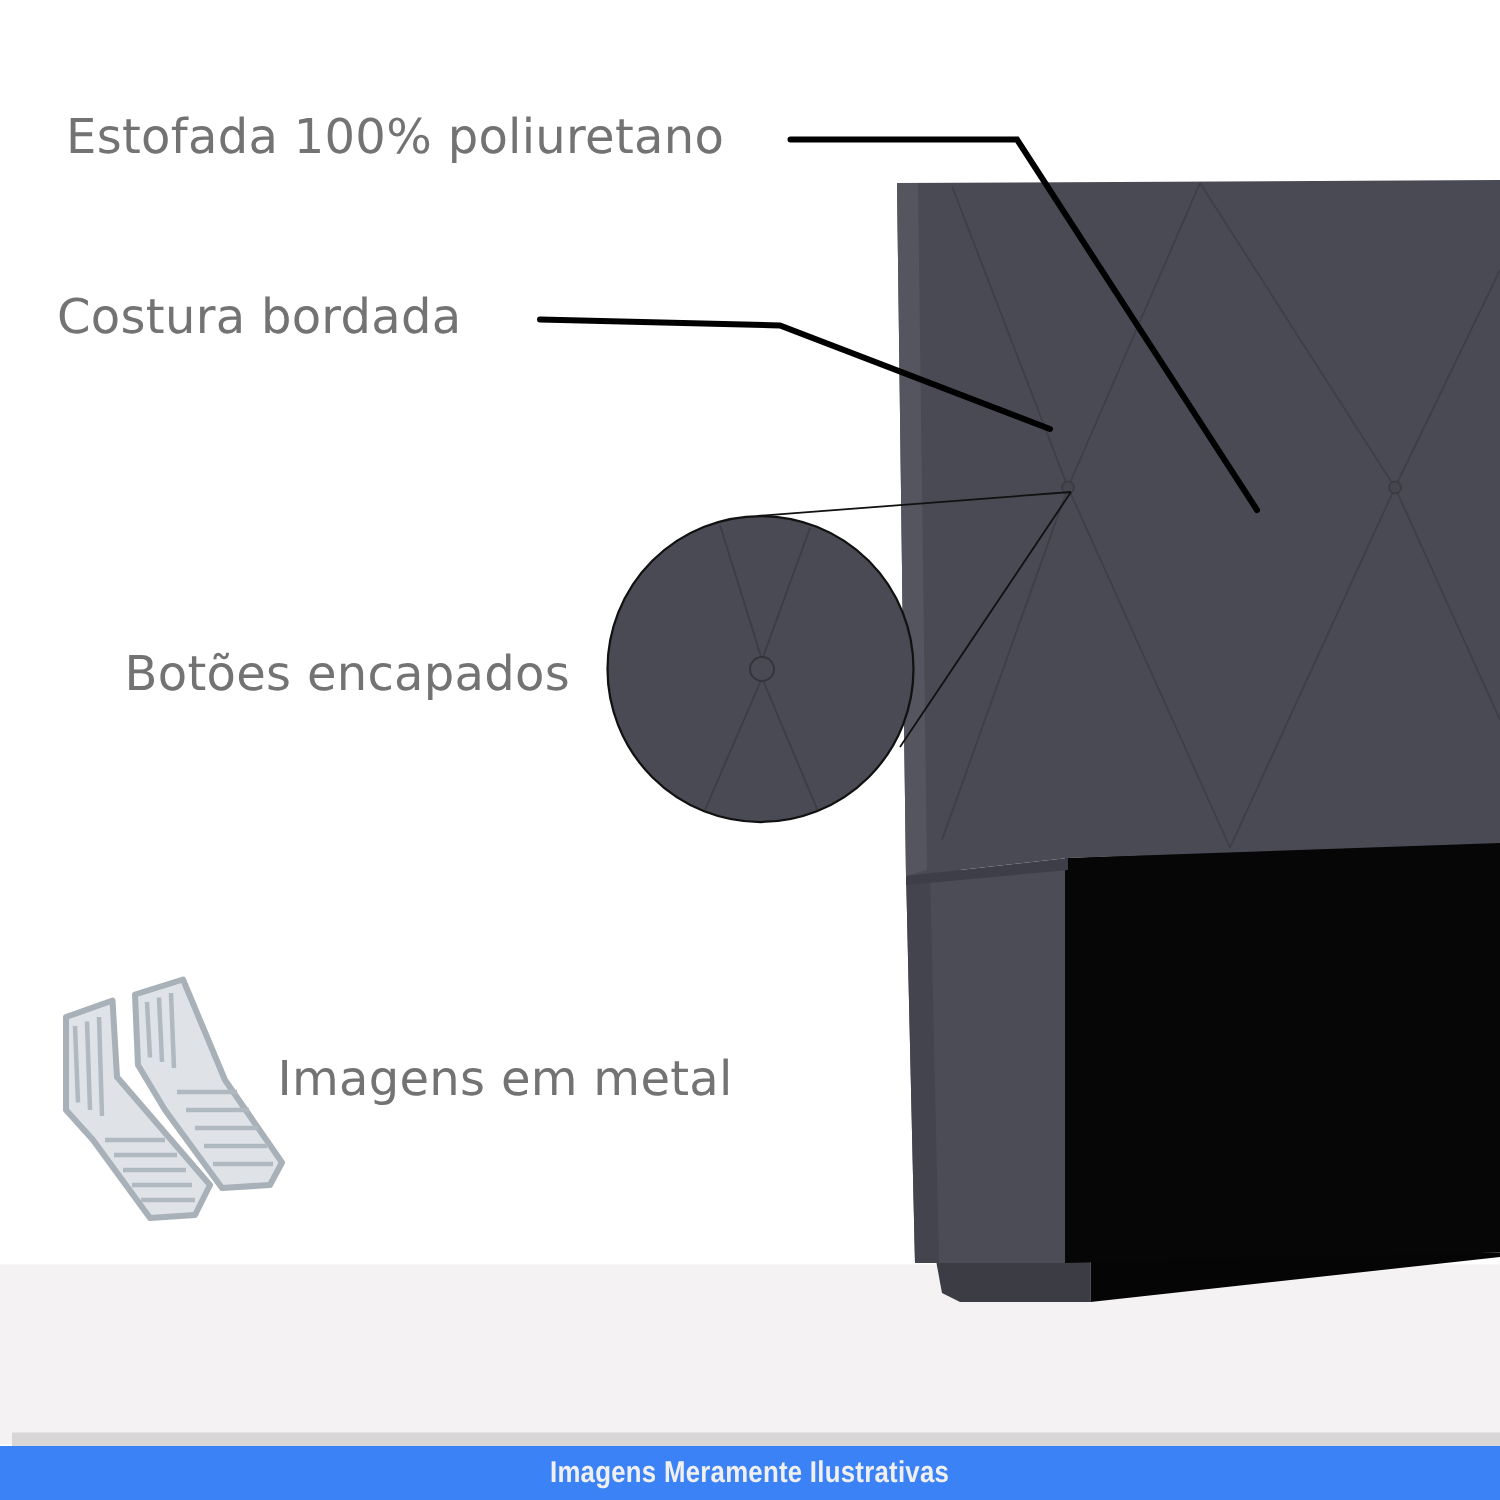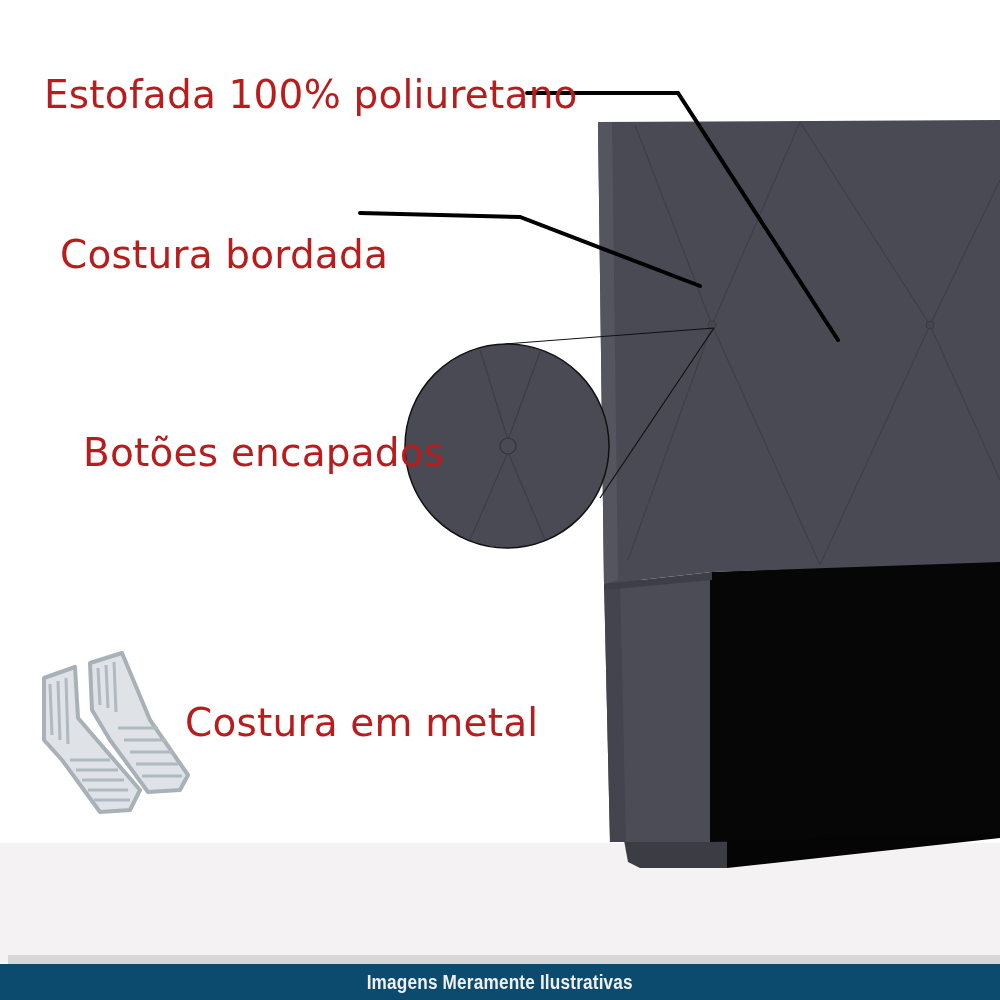--- a/index.html
+++ b/index.html
@@ -1,21 +1,21 @@
 <!DOCTYPE html>
 <html><head>
 <meta charset="utf-8">
 <style>
   html,body{margin:0;padding:0;}
   body{width:1000px;height:1000px;position:relative;overflow:hidden;background:#ffffff;font-family:"DejaVu Sans","Liberation Sans",sans-serif;}
   .floor{position:absolute;left:0;top:843px;width:1000px;height:120px;background:#f4f2f2;}
   .floor-shadow{position:absolute;left:8px;top:955px;width:992px;height:10px;background:#d8d6d6;}
-  .footer{position:absolute;left:0;top:964px;width:1000px;height:36px;background:#0c4a6e;display:flex;align-items:center;justify-content:center;text-align:center;}
+  .footer{position:absolute;left:0;top:964px;width:1000px;height:36px;background:#3b82f6;display:flex;align-items:center;justify-content:center;text-align:center;}
   .footer span{color:#f0f0f0;font-family:"Liberation Sans",sans-serif;font-weight:bold;font-size:20px;letter-spacing:0.2px;transform:scaleX(0.86);display:inline-block;}
-  .label{position:absolute;color:#b91c1c;font-size:39px;font-family:"DejaVu Sans",sans-serif;white-space:nowrap;letter-spacing:0.2px;}
+  .label{position:absolute;color:#737373;font-size:32px;font-family:"DejaVu Sans",sans-serif;white-space:nowrap;letter-spacing:0.2px;}
   svg.art{position:absolute;left:0;top:0;}
 </style>
 </head>
 <body>
 
 <div class="floor"></div>
 <div class="floor-shadow"></div>
 
 <svg class="art" width="1000" height="1000" viewBox="0 0 1000 1000">
 
@@ -82,19 +82,19 @@
       <line x1="118" y1="728" x2="158" y2="728"></line>
       <line x1="124" y1="740" x2="166" y2="740"></line>
       <line x1="130" y1="752" x2="172" y2="752"></line>
       <line x1="136" y1="764" x2="178" y2="764"></line>
       <line x1="142" y1="776" x2="182" y2="776"></line>
     </g>
   </g>
 </svg>
 
 <div class="label" style="left:44px;top:72px;">Estofada 100% poliuretano</div>
-<div class="label" style="left:60px;top:192px;margin-top:40px;">Costura bordada</div>
+<div class="label" style="left:38px;top:192px;">Costura bordada</div>
 <div class="label" style="left:42px;top:430px;margin-left:41px;">Botões encapados</div>
-<div class="label" style="left:185px;top:700px;">Costura em metal</div>
+<div class="label" style="left:185px;top:700px;">Imagens em metal</div>
 
 <div class="footer">
   <span>Imagens Meramente Ilustrativas</span>
 </div>
 
 </body></html>

